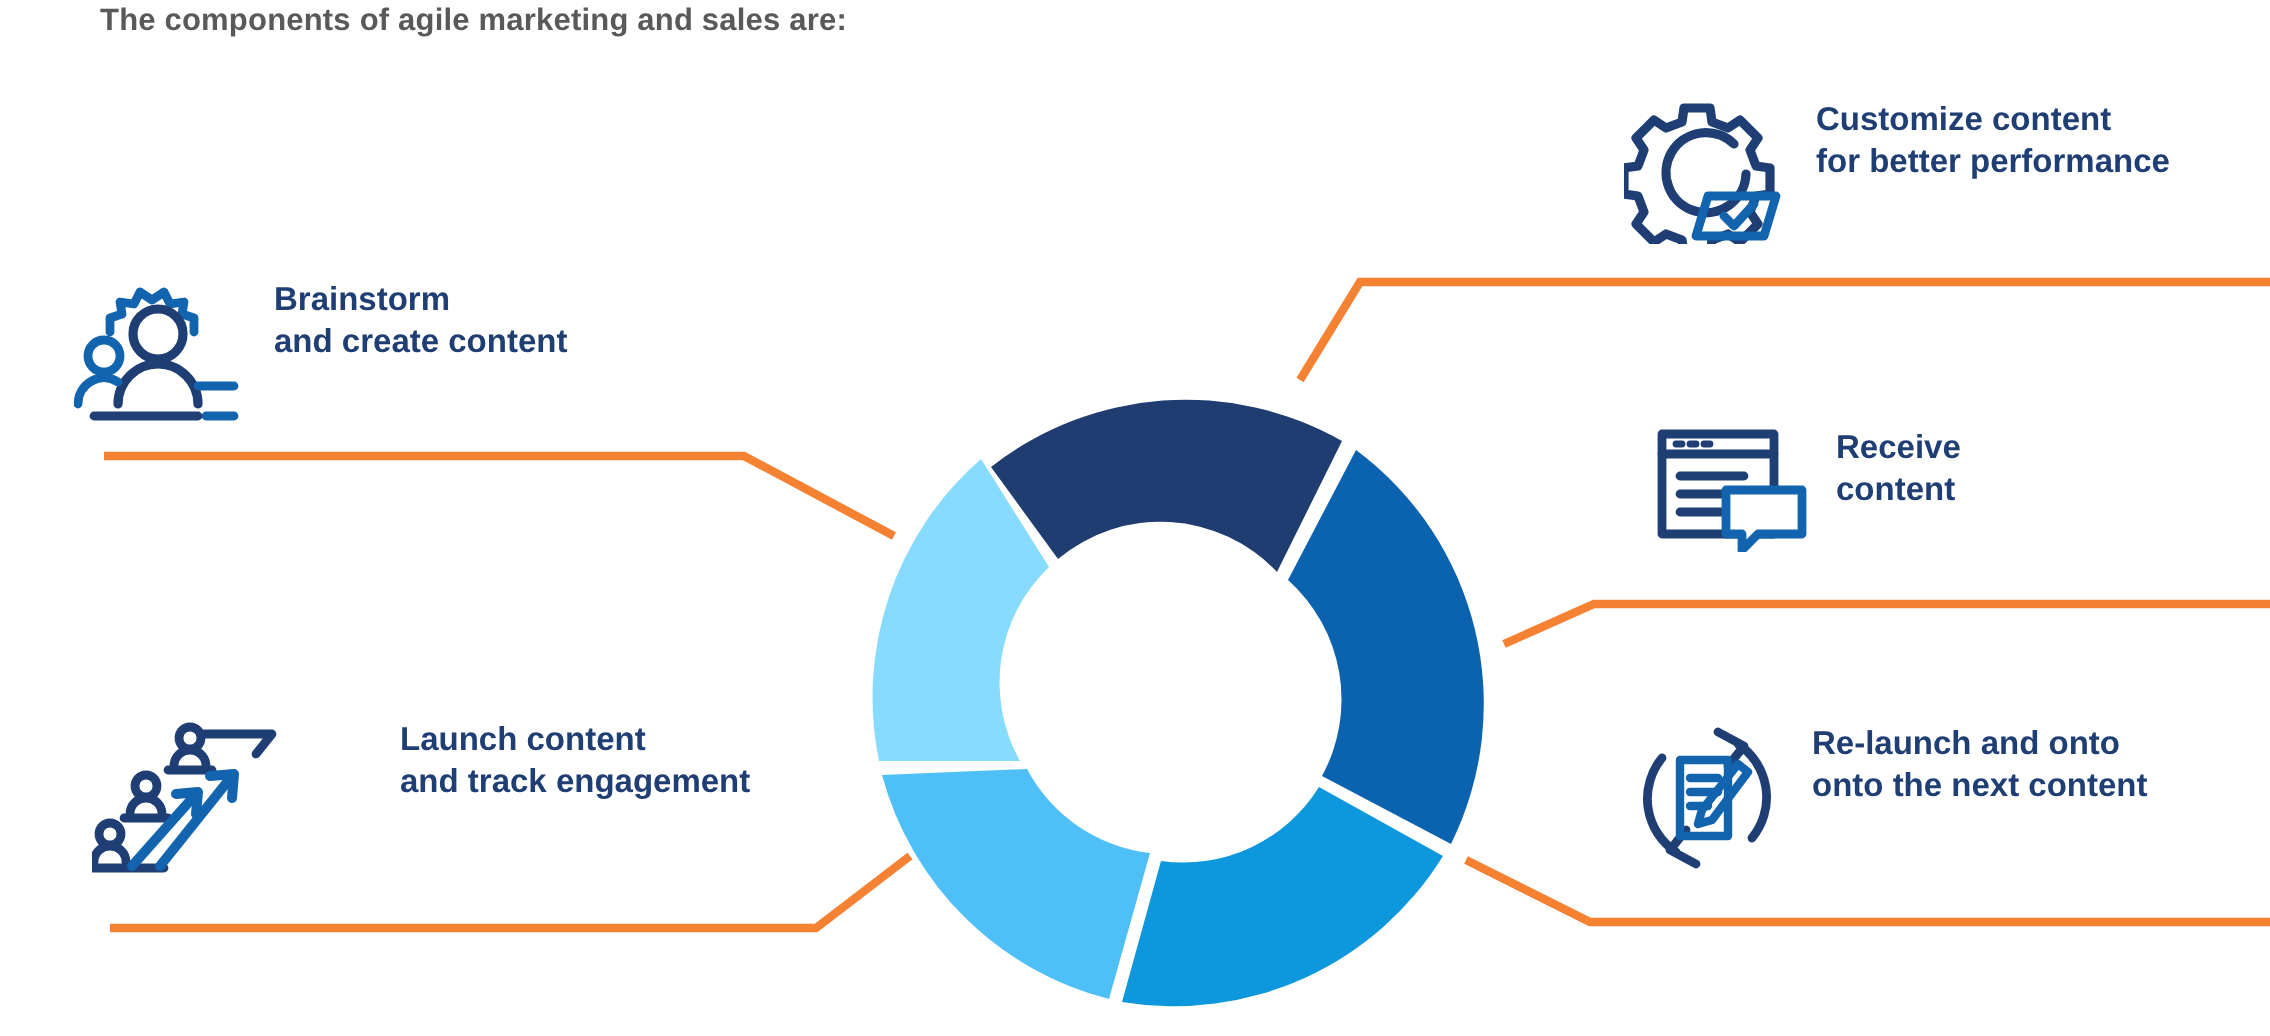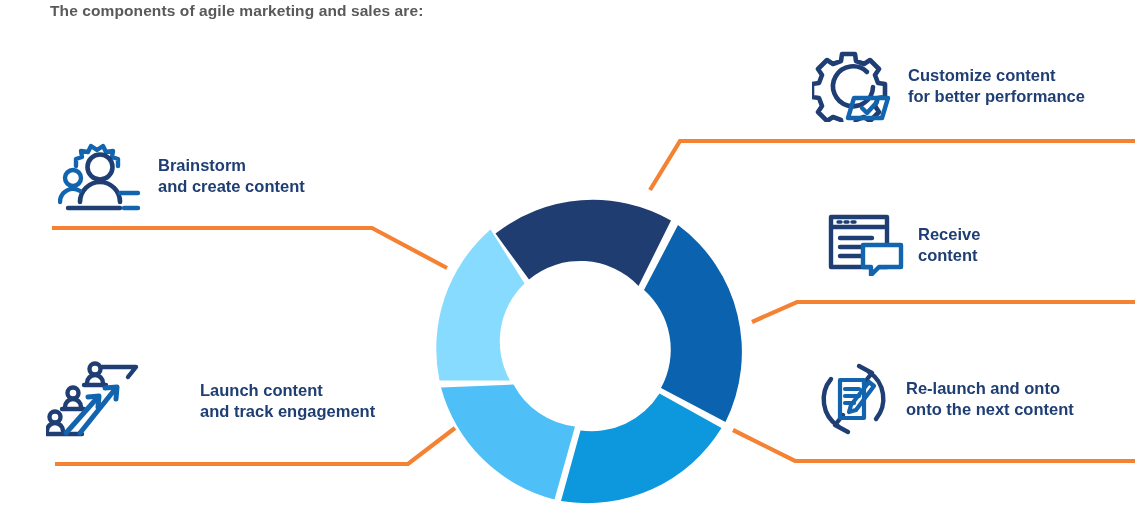--- a/index.html
+++ b/index.html
@@ -8,30 +8,30 @@
     background:#ffffff;
     font-family:"Liberation Sans","DejaVu Sans",sans-serif;
   }
   #heading{
     position:absolute;left:50px;top:2px;
     font-size:15.5px;font-weight:bold;color:#58595b;letter-spacing:.1px;
   }
   .connectors{position:absolute;left:0;top:0;width:1135px;height:518px;}
   .wheel{position:absolute;left:425px;top:182px;width:330px;height:330px;}
 
-  .item{position:absolute;display:flex;align-items:center;}
+  .item{position:absolute;display:flex;}
   .item .ico{flex:0 0 auto;}
   .item .txt{
     color:#1f3e73;font-size:16.5px;font-weight:bold;line-height:1.3;
     white-space:nowrap;
   }
   .item.right .txt{margin-left:14px;}
   .item.left  .txt{margin-left:14px;}
 
-  #item-brainstorm{left:58px;top:140px;}
+  #item-brainstorm{left:37px;top:140px;}
   #item-launch{left:46px;top:360px;gap:40px;}
   #item-customize{left:812px;top:50px;}
   #item-feedback{left:818px;top:214px;padding-left:10px;}
   #item-relaunch{left:816px;top:362px;}
 </style>
 </head>
 <body>
 
 <div id="heading">The components of agile marketing and sales are:</div>
 

